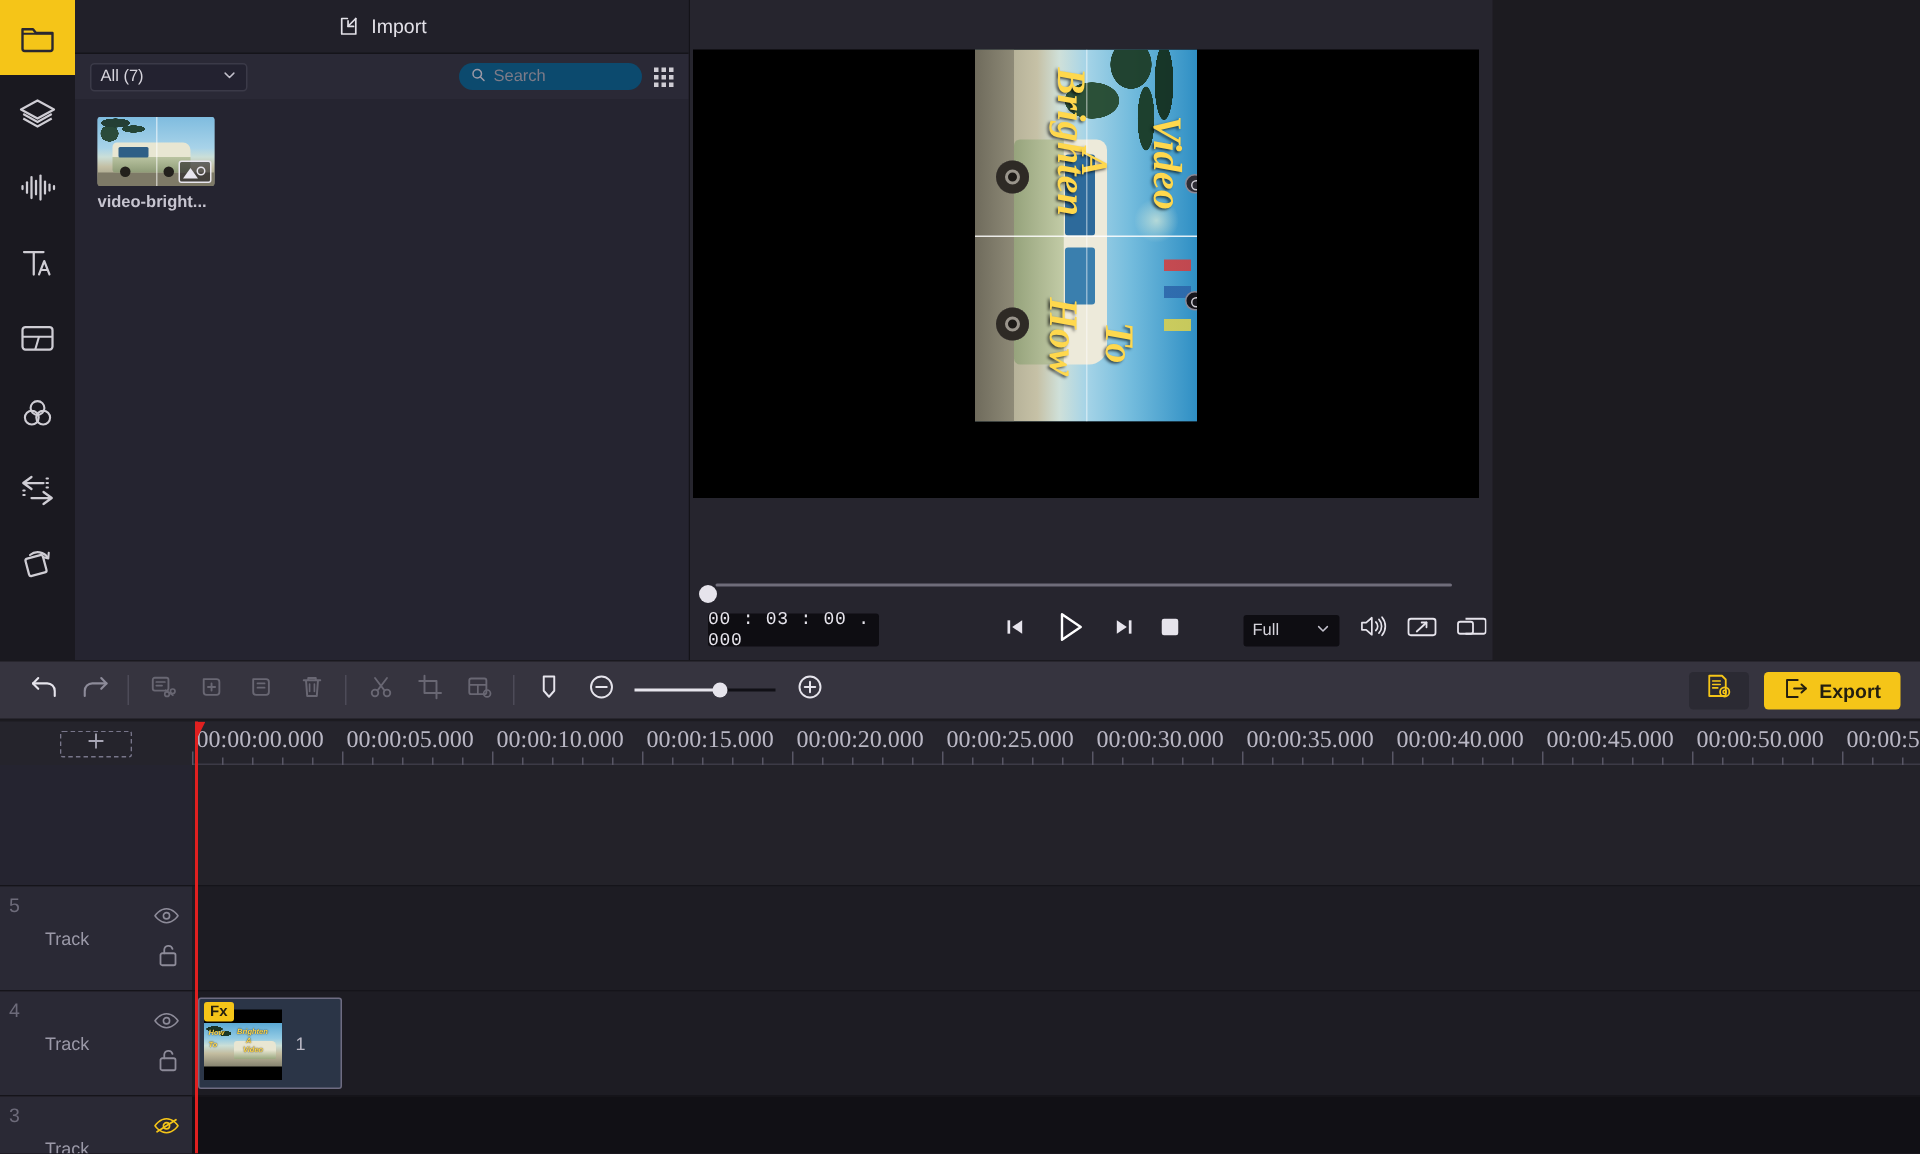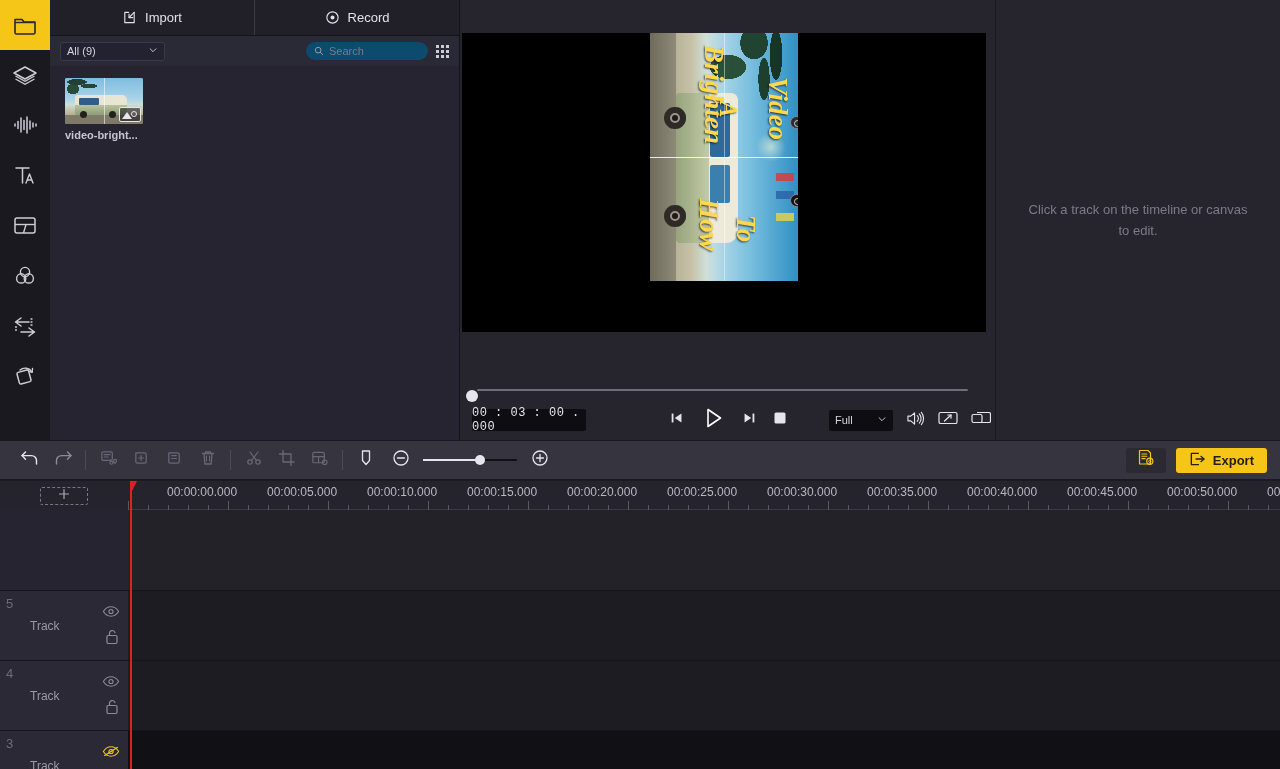--- a/index.html
+++ b/index.html
@@ -297,22 +297,22 @@
   .addtrack {
     position: absolute; left: 40px; top: 6px; width: 48px; height: 18px;
     border: 1px dashed #78768a; border-radius: 2px;
     display: flex; align-items: center; justify-content: center; cursor: pointer;
   }
   .ruler {
     position: absolute; left: 128px; top: 0; right: 0; height: 29px;
     background: #25242c; overflow: hidden;
   }
   .rlabel {
-    position: absolute; top: 4px; font-size: 12px; color: #b9b7c4;
-    font-family: Liberation Sans, sans-serif; white-space: nowrap; padding-left: 36px;
+    position: absolute; top: 4px; font-size: 16px; color: #b9b7c4;
+    font-family: Liberation Serif, serif; white-space: nowrap;
   }
   .rtick { position: absolute; bottom: 0; width: 1px; background: #595766; }
   .rtick.major { height: 9px; } .rtick.minor { height: 5px; }
   .ruler-base { position: absolute; left: 0; right: 0; bottom: 0; height: 1px; background: #3c3a46; }
 
   .tracks { position: absolute; left: 0; top: 29px; right: 0; bottom: 0; overflow: hidden; }
   .emptyrow { position: relative; height: 81px; background: #232229; border-bottom: 1px solid #15141a; }
   .emptyrow .rowhead { position: absolute; left: 0; top: 0; width: 128px; height: 100%; background: #252430; }
   .trackrow { position: relative; height: 70px; background: #1d1c23; border-bottom: 1px solid #15141a; }
   .rowhead {
@@ -466,34 +466,25 @@
       <div class="tab">
         <span>
           <svg width="15" height="15" viewBox="0 0 16 16" fill="none">
             <path d="M13 2.5v11H3v-11h4" stroke="#e3e1e8" stroke-width="1.2" stroke-linecap="round" stroke-linejoin="round"></path>
             <path d="M13 2.5 7.5 8" stroke="#e3e1e8" stroke-width="1.2" stroke-linecap="round"></path>
             <path d="M7.5 4.2v3.9h3.9" stroke="#e3e1e8" stroke-width="1.2" stroke-linecap="round" stroke-linejoin="round"></path>
           </svg>
         </span>
         <span>Import</span>
       </div>
-      <div class="tab">
-        <span>
-          <svg width="15" height="15" viewBox="0 0 16 16" fill="none">
-            <circle cx="8" cy="8" r="6" stroke="#e3e1e8" stroke-width="1.2"></circle>
-            <circle cx="8" cy="8" r="2.1" fill="#e3e1e8"></circle>
-          </svg>
-        </span>
-        <span>Record</span>
-      </div>
     </div>
 
     <div class="filterbar">
       <div class="select-all">
-        <span>All (9)</span>
+        <span>All (7)</span>
         <span>
           <svg width="10" height="10" viewBox="0 0 12 12" fill="none">
             <path d="M2.5 4.5 6 8l3.5-3.5" stroke="#c3c1cc" stroke-width="1.2" stroke-linecap="round" stroke-linejoin="round"></path>
           </svg>
         </span>
       </div>
       <div class="spacer"></div>
       <div class="searchbox">
         <span>
           <svg width="10" height="10" viewBox="0 0 12 12" fill="none">
@@ -634,23 +625,20 @@
             <svg width="20" height="16" viewBox="0 0 20 16" fill="none">
               <path d="M6 2.5h12a1.5 1.5 0 0 1 1.5 1.5v7a1.5 1.5 0 0 1-1.5 1.5H6" stroke="#e6e4ec" stroke-width="1.2" stroke-linejoin="round"></path>
               <rect x="1" y="4.5" width="10" height="8" rx="1.5" stroke="#e6e4ec" stroke-width="1.2"></rect>
             </svg>
           </span>
         </div>
       </div>
     </div>
   </div>
 
-  <div class="rightpanel">
-    <div class="rp-msg">Click a track on the timeline or canvas to edit.</div>
-  </div>
 
   <div class="toolbar">
     <div style="width:13px"></div>
     <div class="tool">
       <span>
         <svg width="20" height="18" viewBox="0 0 20 18" fill="none">
           <path d="M5.5 3 2 6.6l3.5 3.6" stroke="#e6e4ec" stroke-width="1.4" stroke-linecap="round" stroke-linejoin="round"></path>
           <path d="M2 6.6h9.5a5 5 0 0 1 5 5v3.4" stroke="#e6e4ec" stroke-width="1.4" stroke-linecap="round"></path>
         </svg>
       </span>
@@ -905,20 +893,37 @@
               <circle cx="10" cy="7" r="2.3" stroke="#8d8b99" stroke-width="1.2"></circle>
             </svg>
           </div>
           <div class="tlock">
             <svg width="16" height="18" viewBox="0 0 16 18" fill="none">
               <rect x="3" y="7.5" width="10" height="8" rx="1.2" stroke="#8d8b99" stroke-width="1.2"></rect>
               <path d="M5.5 7.5V5.2A2.8 2.8 0 0 1 11 4.6" stroke="#8d8b99" stroke-width="1.2" stroke-linecap="round"></path>
             </svg>
           </div>
         </div>
+        <div class="lane">
+          <div class="clip">
+            <div class="fxbadge">Fx</div>
+            <div class="cliprect">
+              <div class="clipimg">
+                <div class="cp"></div>
+                <div class="cv"></div>
+                <div class="ct ct1">How</div>
+                <div class="ct ct2">To</div>
+                <div class="ct ct3">Brighten</div>
+                <div class="ct ct4">A</div>
+                <div class="ct ct5">Video</div>
+              </div>
+            </div>
+            <div class="clipnum">1</div>
+          </div>
+        </div>
       </div>
 
       <div class="trackrow" style="height:70px;">
         <div class="rowhead">
           <div class="tnum">3</div>
           <div class="tname">Track</div>
           <div class="teye">
             <svg width="18" height="13" viewBox="0 0 20 14" fill="none">
               <path d="M1.5 7S4.8 1.8 10 1.8 18.5 7 18.5 7 15.2 12.2 10 12.2 1.5 7 1.5 7z" stroke="#f5c518" stroke-width="1.2" stroke-linejoin="round"></path>
               <circle cx="10" cy="7" r="2.3" stroke="#f5c518" stroke-width="1.2"></circle>

